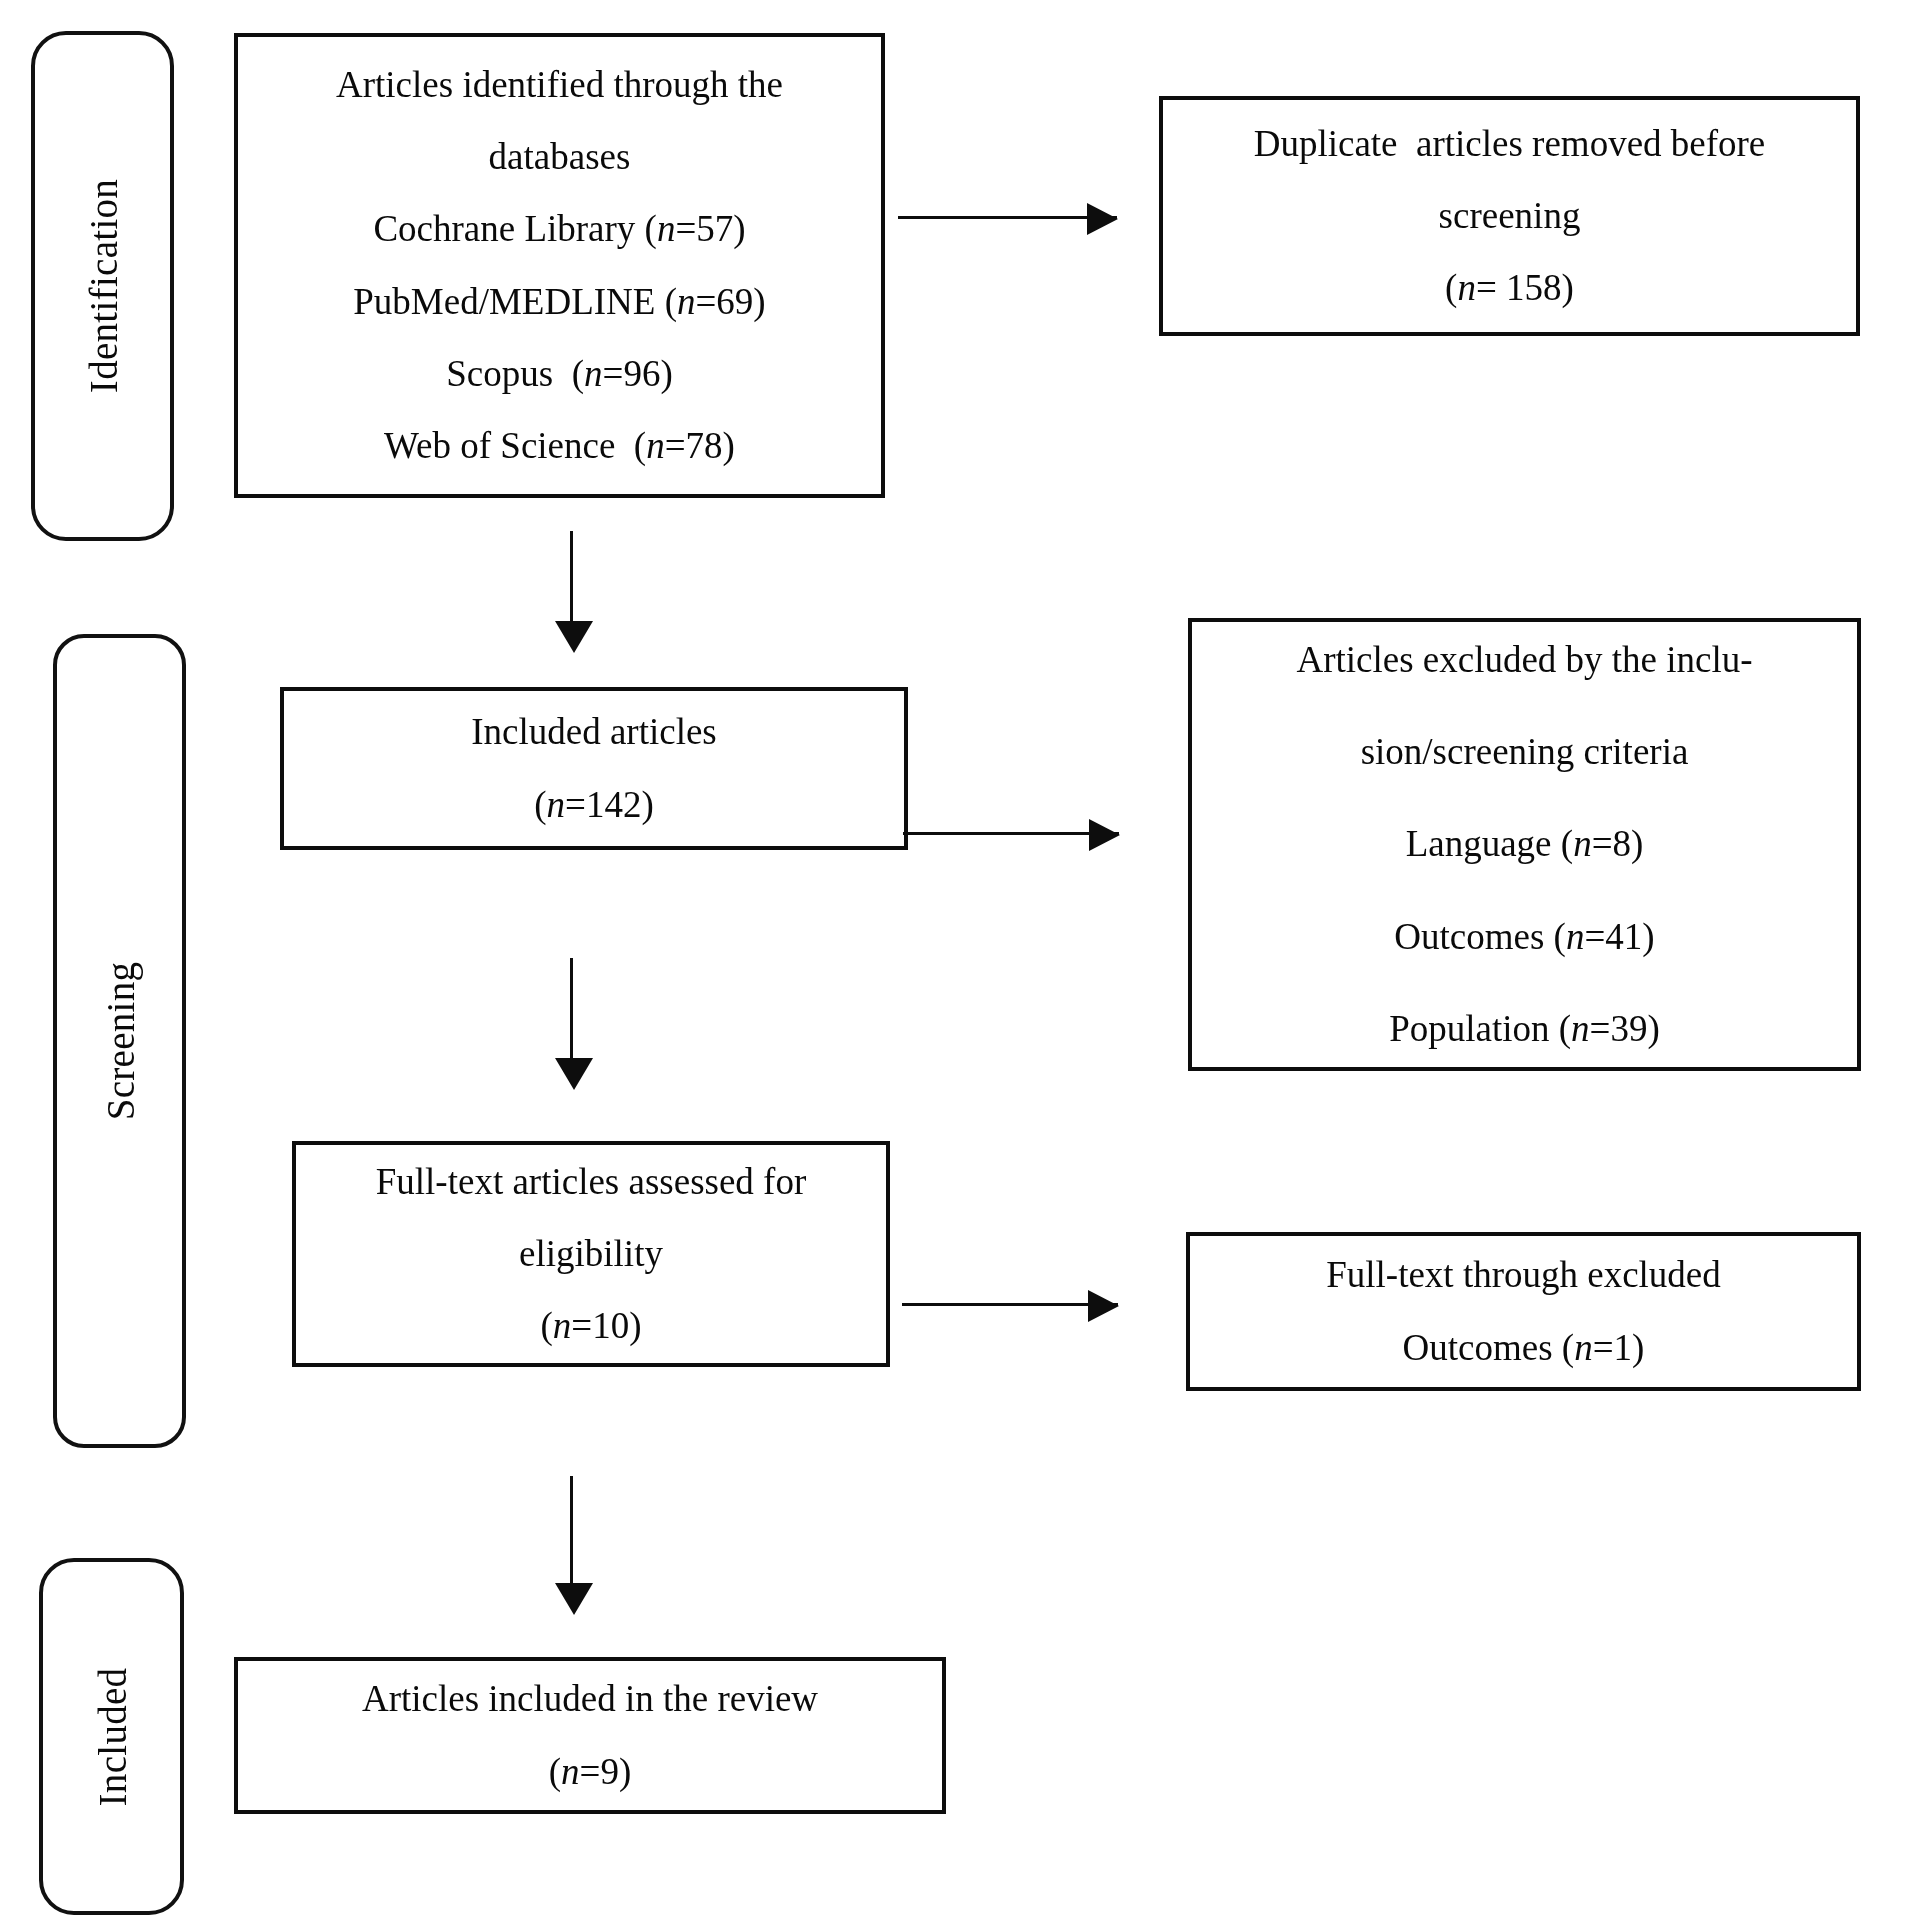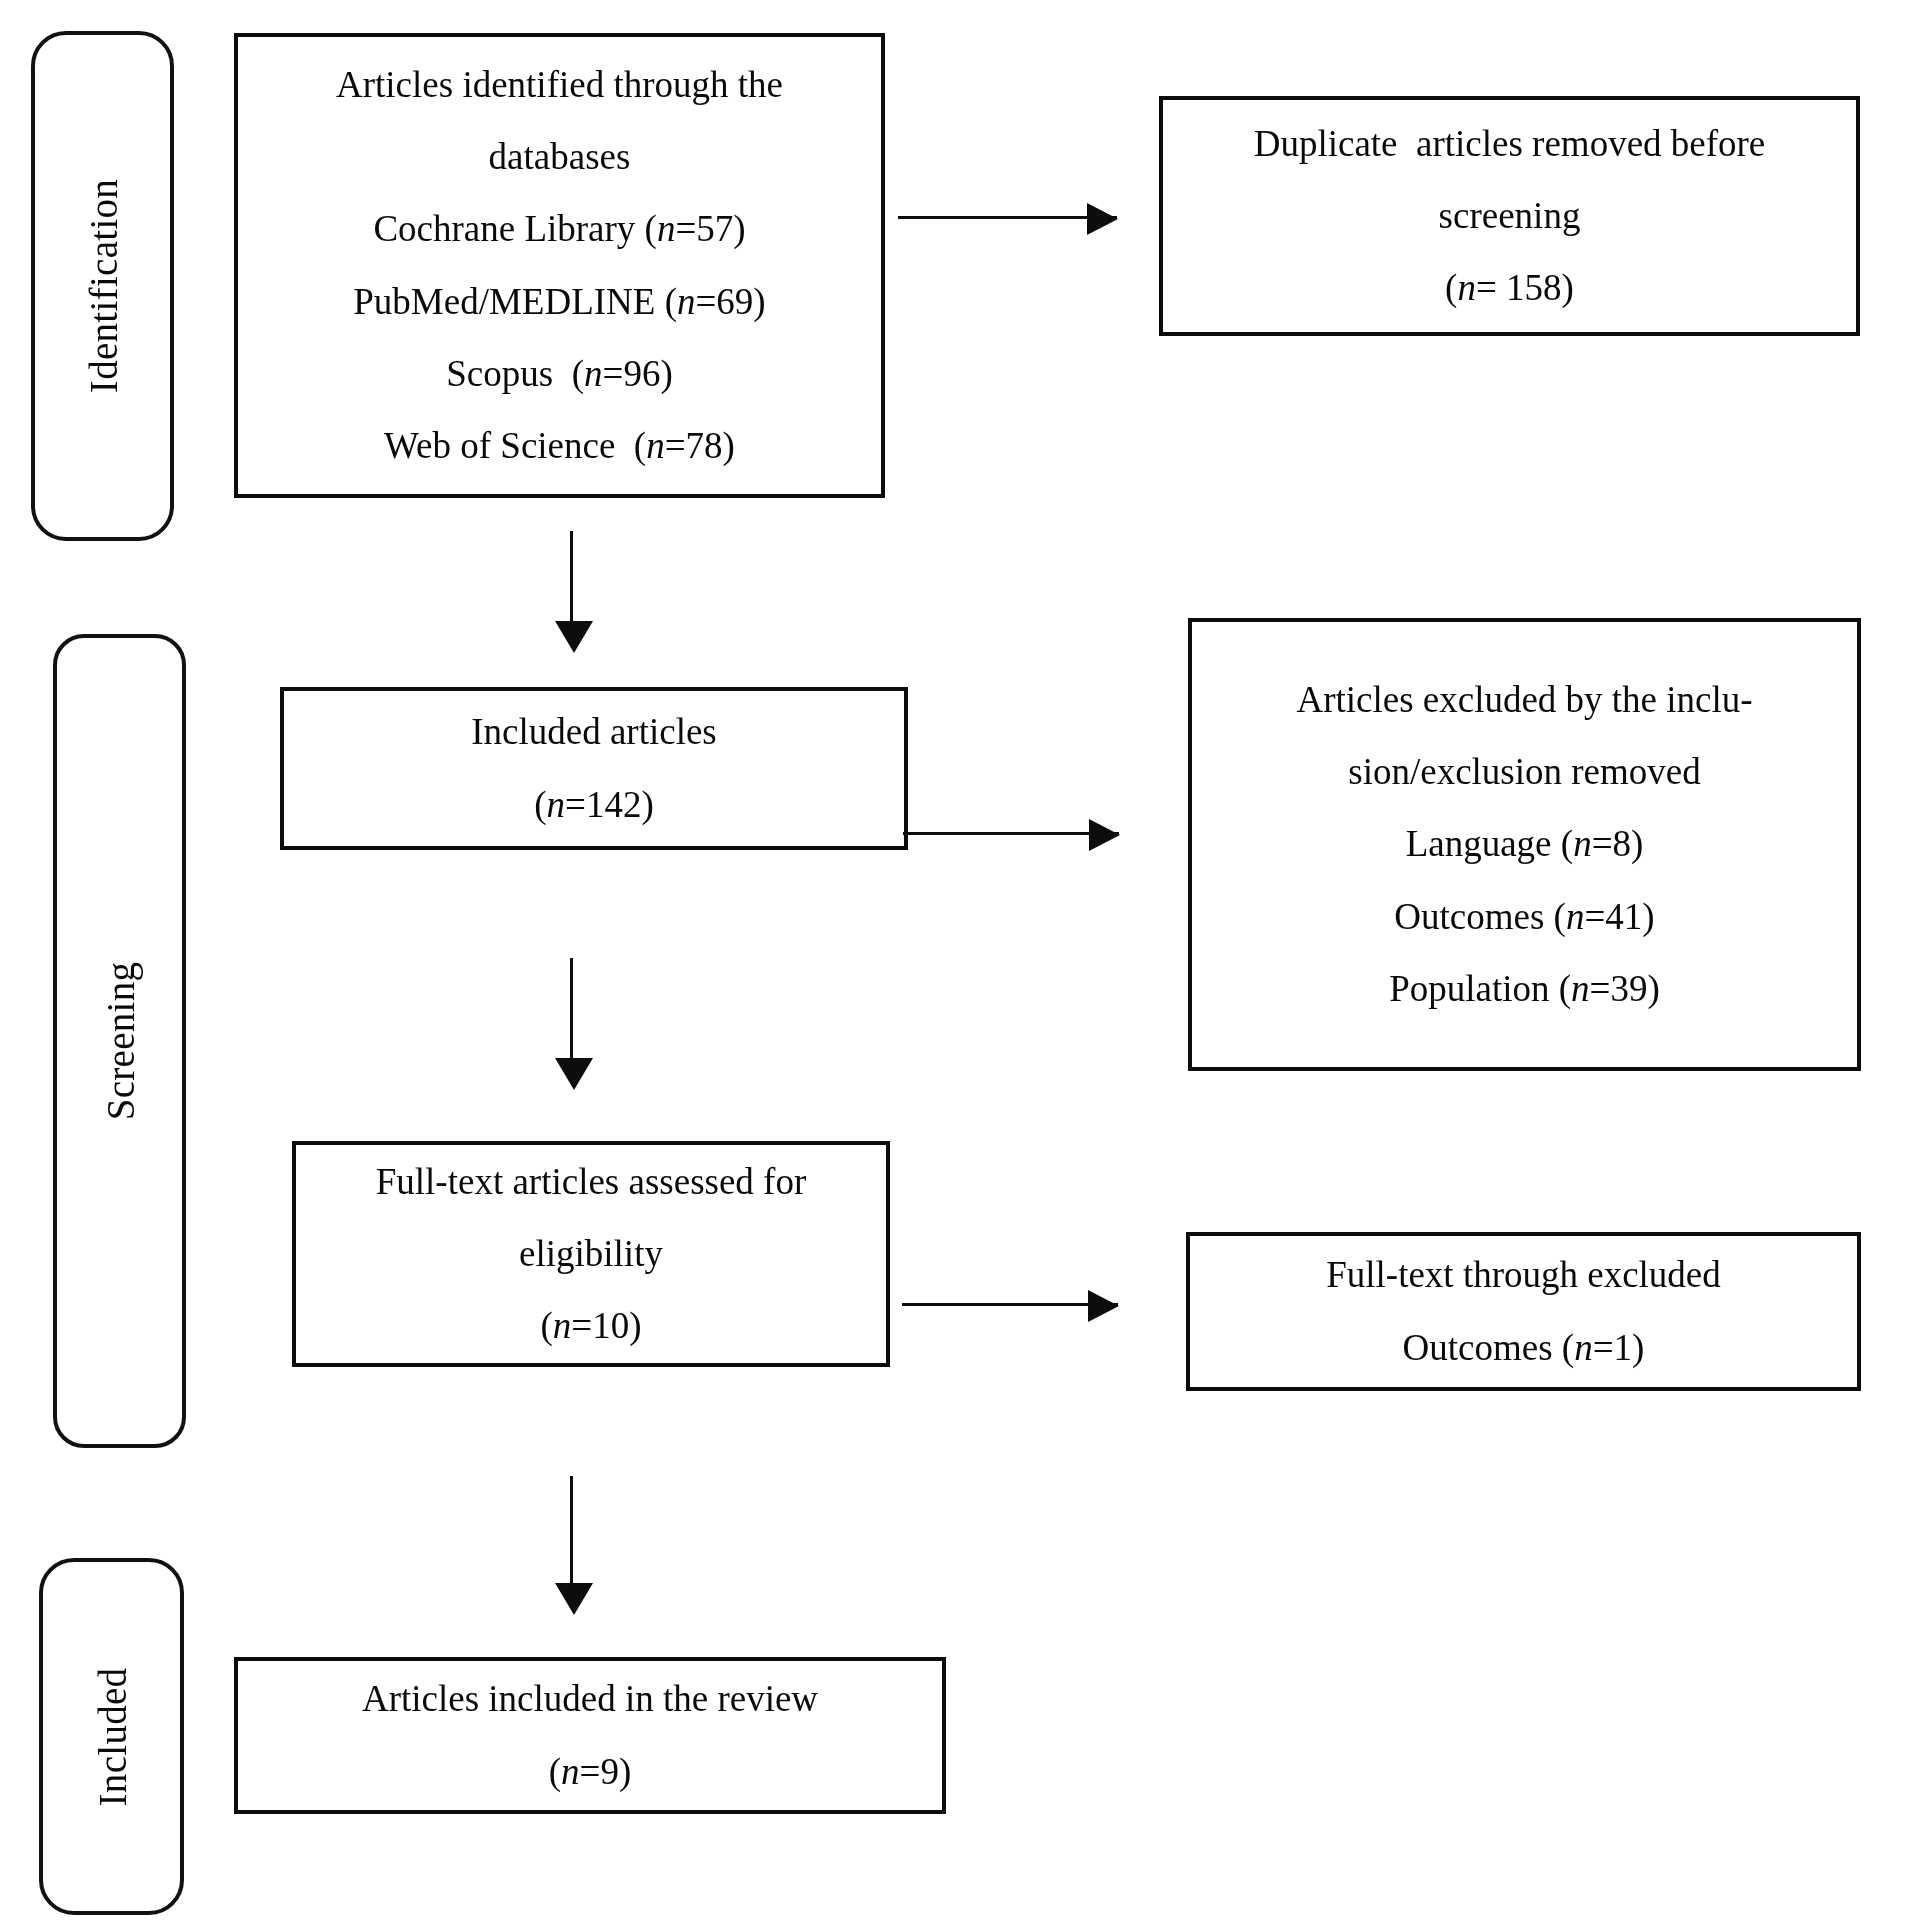--- a/index.html
+++ b/index.html
@@ -129,23 +129,23 @@
 
   <div class="arrow-h" style="left:898px; top:216px; width:219px;"></div>
 
   <div class="arrow-v" style="left:570px; top:531px; height:93px;"></div>
 
   <div class="box loose" style="left:280px; top:687px; width:628px; height:163px;">
     <div class="line">Included articles</div>
     <div class="line">(<i>n</i>=142)</div>
   </div>
 
-  <div class="box loose" style="left:1188px; top:618px; width:673px; height:453px;">
+  <div class="box loose" style="left:1188px; top:618px; width:673px; height:453px;gap:20px;">
     <div class="line">Articles excluded by the inclu-</div>
-    <div class="line">sion/exclusion removed</div>
+    <div class="line">sion/screening criteria</div>
     <div class="line">Language (<i>n</i>=8)</div>
     <div class="line">Outcomes (<i>n</i>=41)</div>
     <div class="line">Population (<i>n</i>=39)</div>
   </div>
 
   <div class="arrow-h" style="left:903px; top:832px; width:216px;"></div>
 
   <div class="arrow-v" style="left:570px; top:958px; height:103px;"></div>
 
   <div class="box loose" style="left:292px; top:1141px; width:598px; height:226px;">

